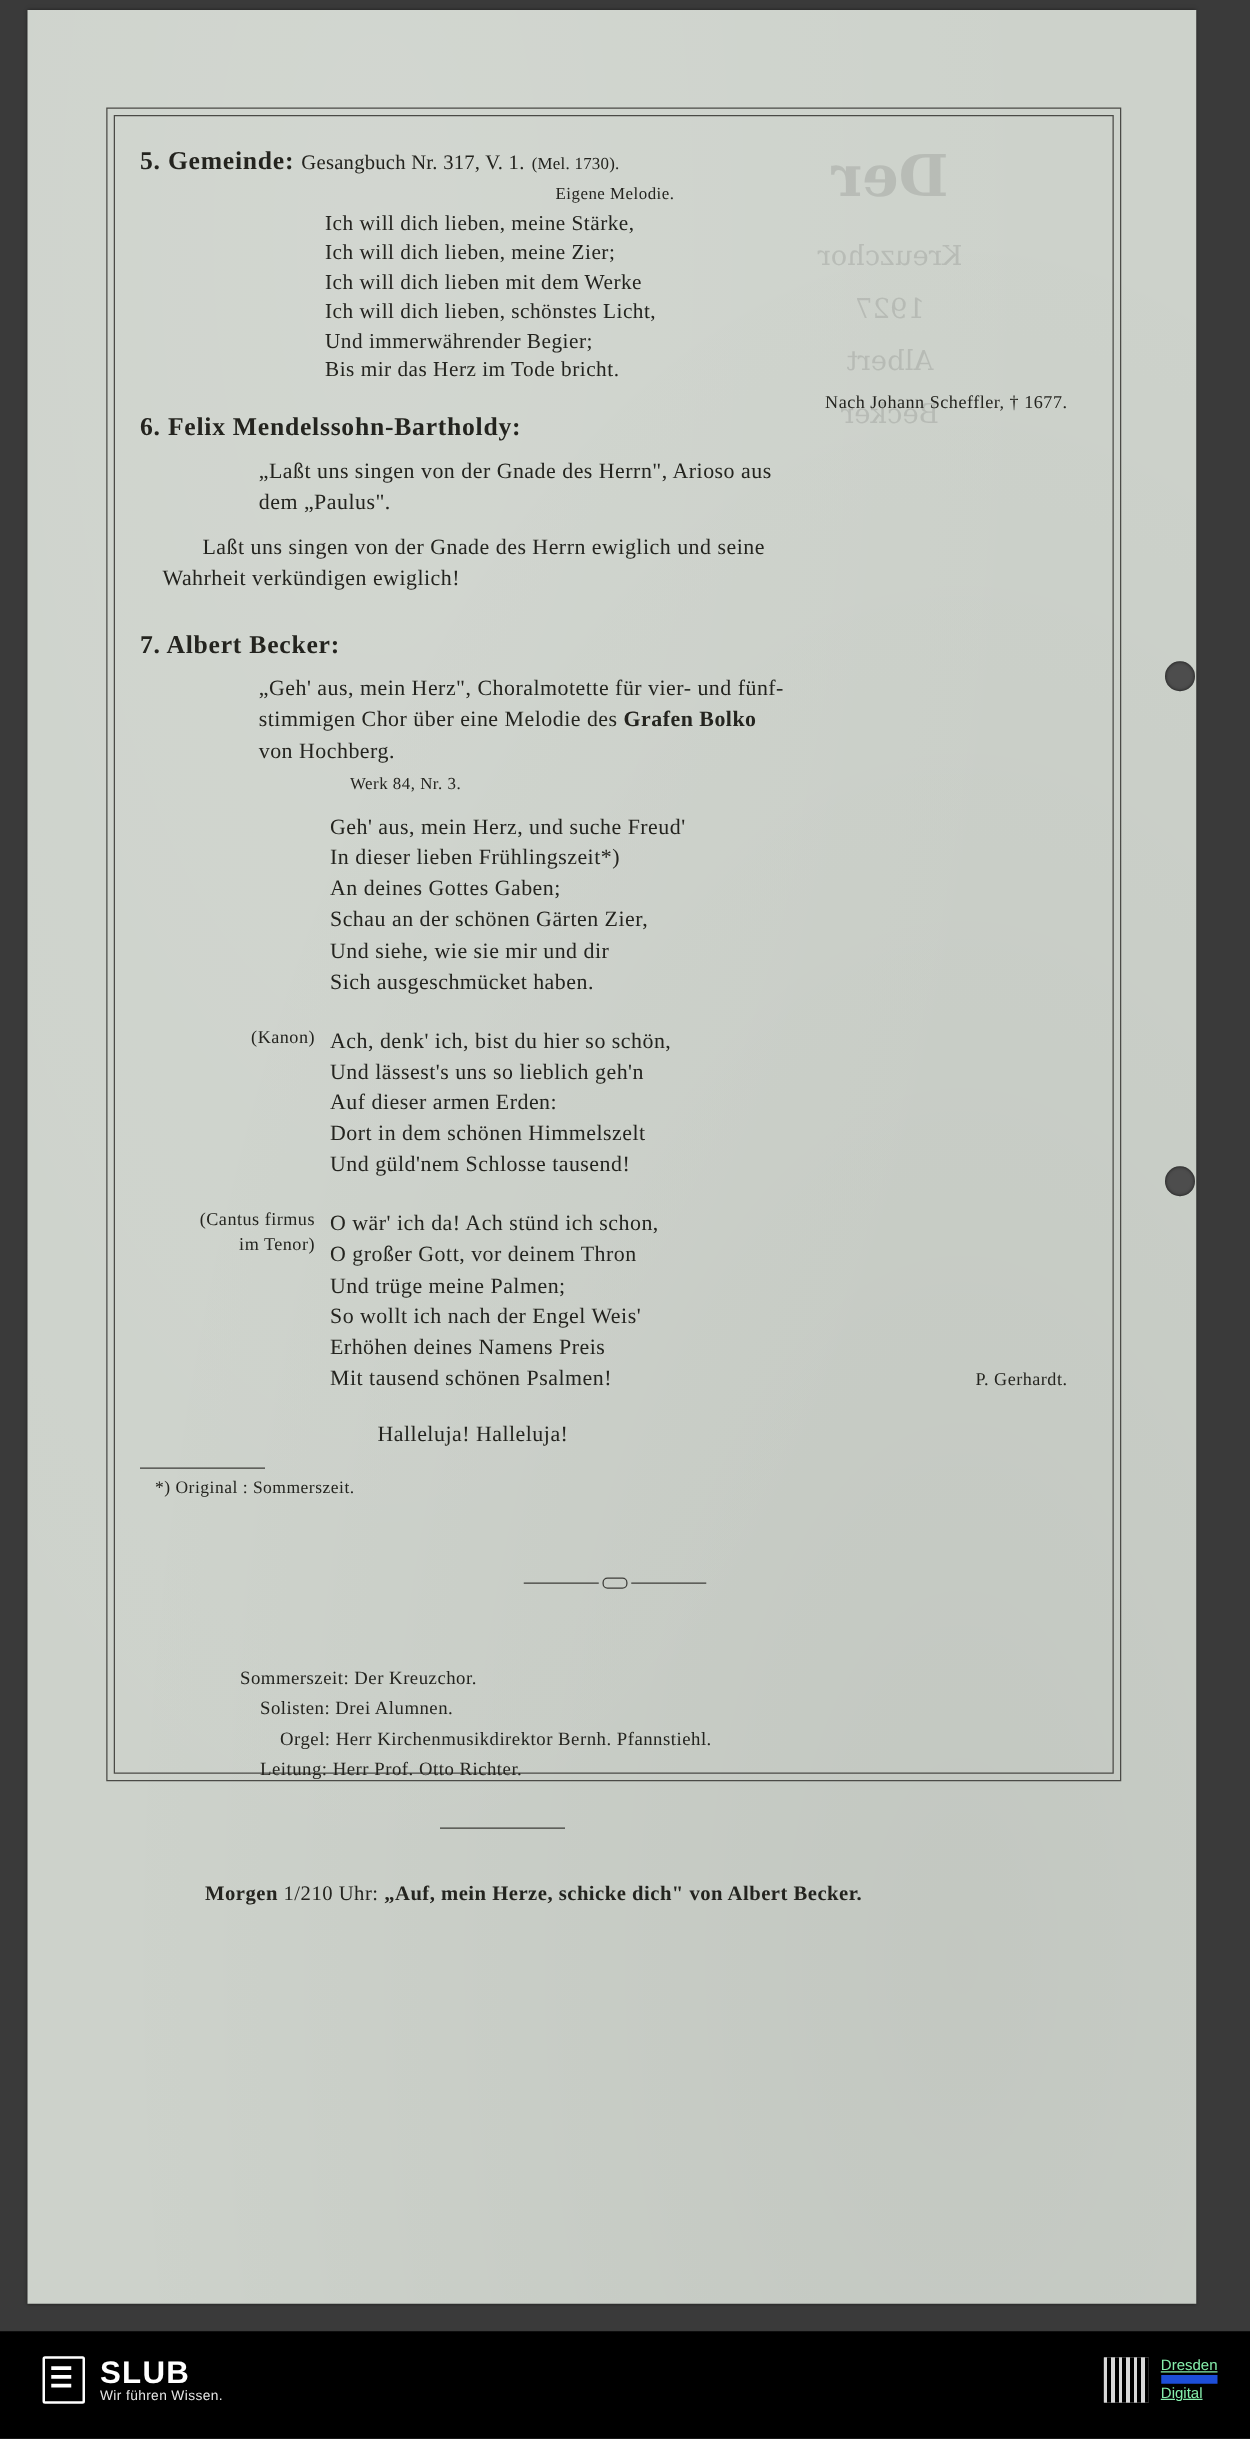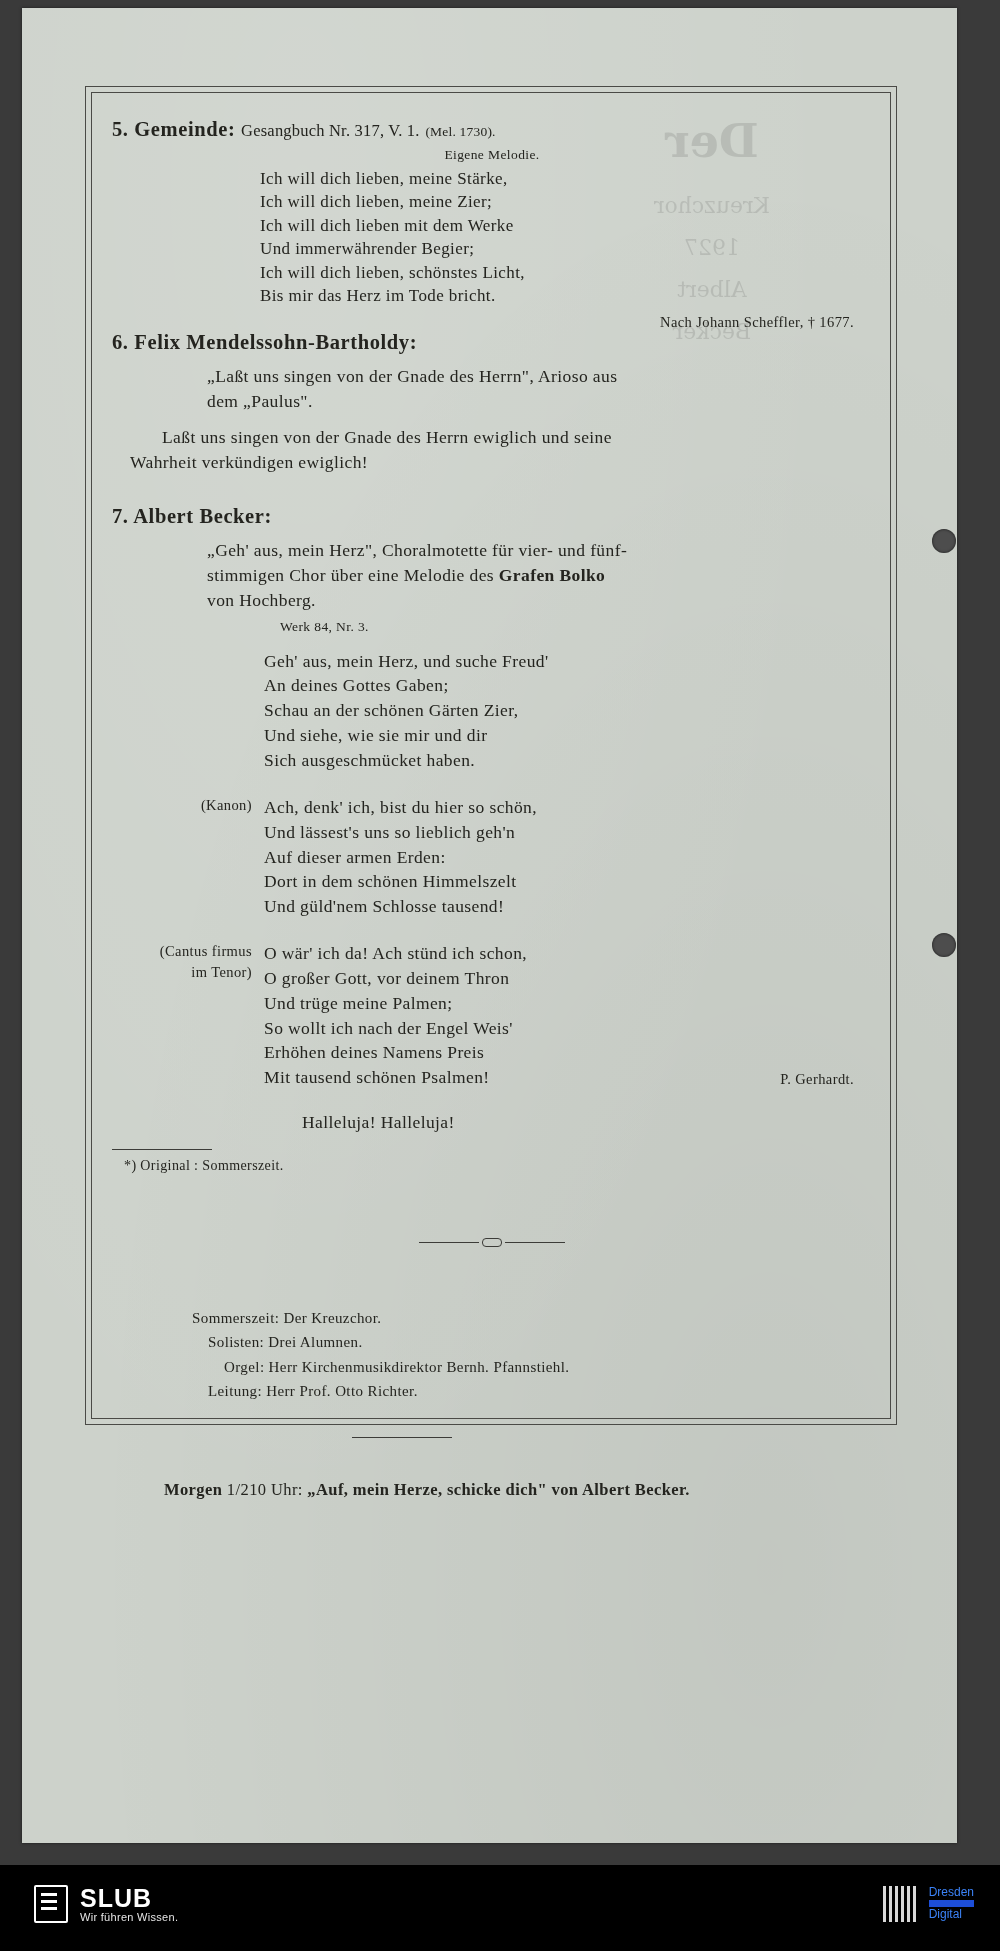--- a/index.html
+++ b/index.html
@@ -295,22 +295,23 @@
     background:
       repeating-linear-gradient(90deg, #fff 0 3px, #000 3px 6px),
       #fff;
     margin-right: 10px;
     opacity: 0.85;
   }
   .digi-text {
     font-family: "Liberation Sans", sans-serif;
     font-size: 12px;
     line-height: 1.25;
-    color: #3b82f6;
+    color: #86efac;
     text-align: left;
+    text-decoration: underline;
   }
   .digi-text .l2 { border-top: 7px solid #1d4ed8; }
 </style>
 </head>
 <body>
 
 <div class="scan-surround"></div>
 
 <div class="sheet">
 
@@ -336,22 +337,22 @@
         <span>5.</span>
         <span>Gemeinde:</span>
         <span class="sub">Gesangbuch Nr. 317, V. 1.</span>
         <span class="sub-sm">(Mel. 1730).</span>
       </p>
       <div class="small-note">Eigene Melodie.</div>
       <div class="verse">
         <div>Ich will dich lieben, meine Stärke,</div>
         <div>Ich will dich lieben, meine Zier;</div>
         <div>Ich will dich lieben mit dem Werke</div>
+        <div>Ich will dich lieben, schönstes Licht,</div>
         <div>Und immerwährender Begier;</div>
-        <div>Ich will dich lieben, schönstes Licht,</div>
         <div>Bis mir das Herz im Tode bricht.</div>
       </div>
       <div class="attrib">Nach Johann Scheffler, † 1677.</div>
     </div>
 
 
     <div>
       <p class="item-head">
         <span>6.</span>
         <span>Felix Mendelssohn-Bartholdy:</span>
@@ -372,20 +373,21 @@
         <span>stimmigen Chor über eine Melodie des</span>
         <span class="em">Grafen Bolko</span>
       </p>
       <p class="work-line em" style="margin-top:0">von Hochberg.</p>
       <p class="opus">Werk 84, Nr. 3.</p>
 
       <div class="stanza-block">
         <div class="stanza-label"></div>
         <div class="stanza-text">
           <div>Geh' aus, mein Herz, und suche Freud'</div>
+          <div>In dieser lieben Frühlingszeit*)</div>
           <div>An deines Gottes Gaben;</div>
           <div>Schau an der schönen Gärten Zier,</div>
           <div>Und siehe, wie sie mir und dir</div>
           <div>Sich ausgeschmücket haben.</div>
         </div>
       </div>
 
       <div class="stanza-block" style="margin-top:22px">
         <div class="stanza-label">(Kanon)</div>
         <div class="stanza-text">

